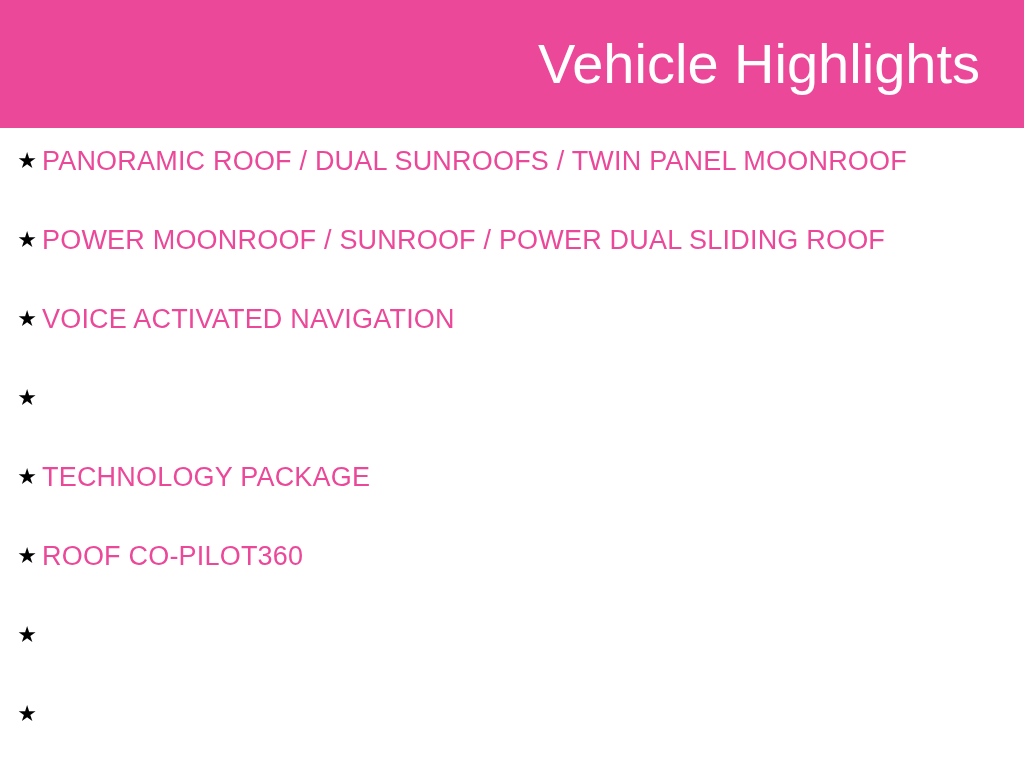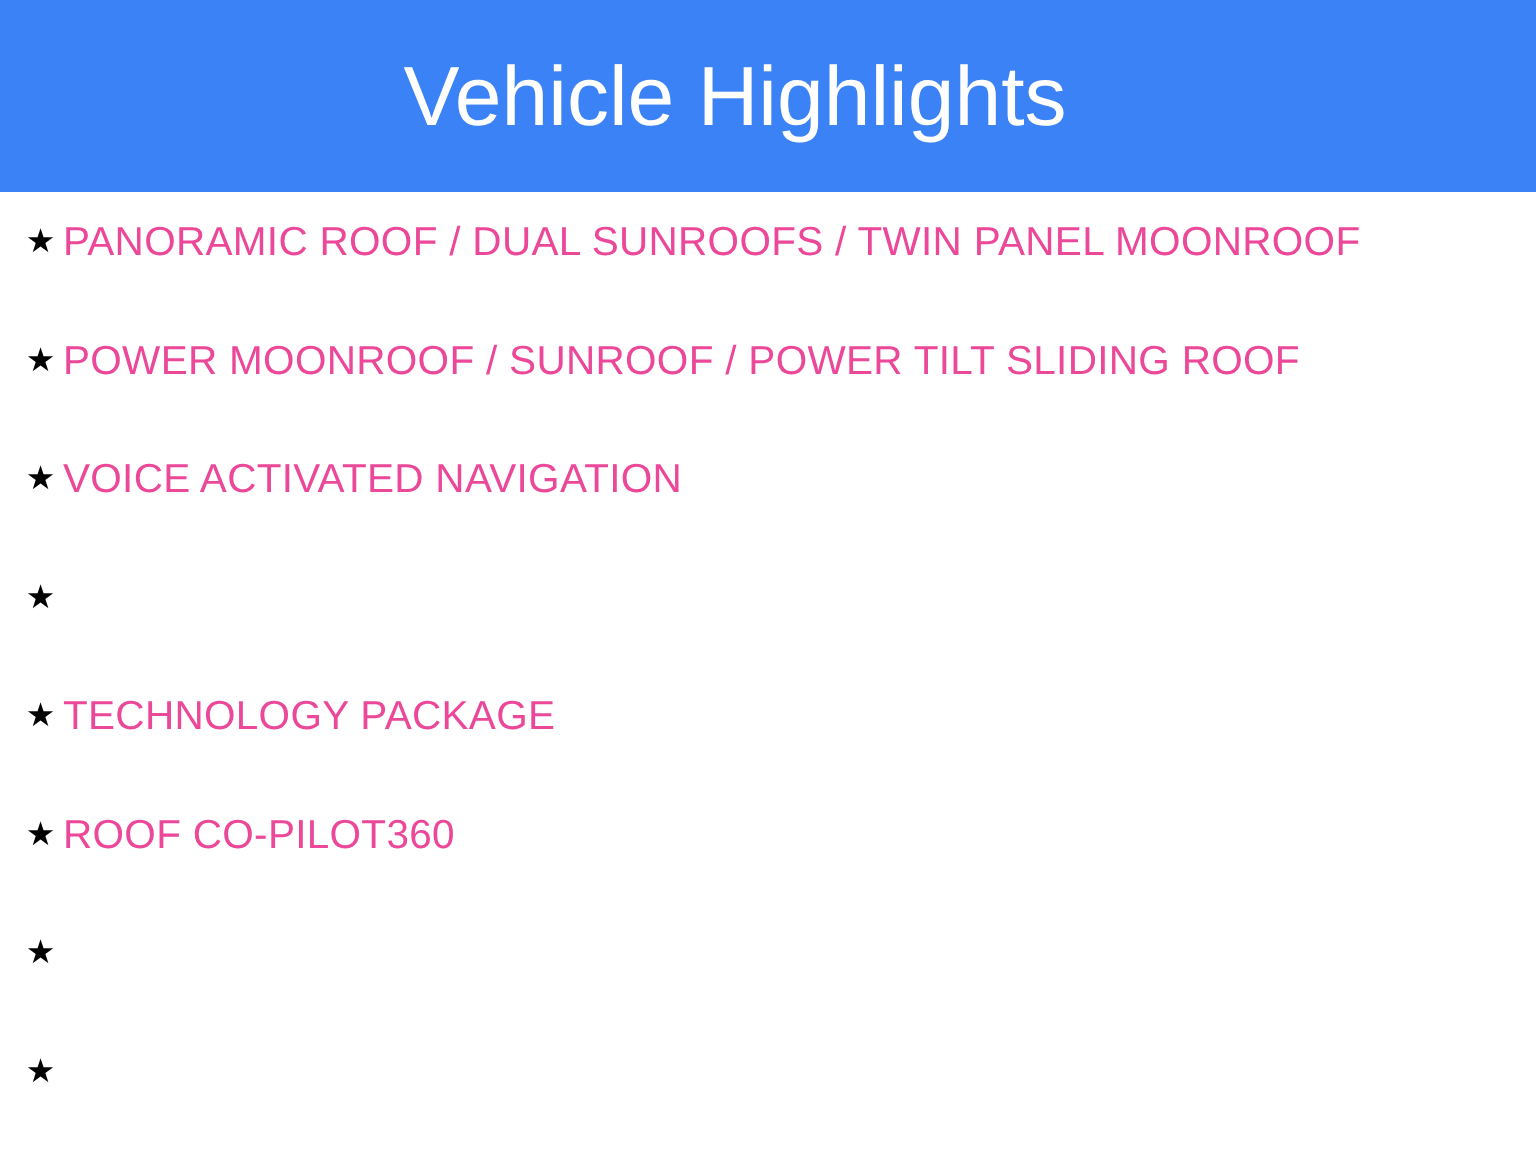--- a/index.html
+++ b/index.html
@@ -18,24 +18,24 @@
     width: 1024px;
     height: 768px;
     background: #ffffff;
   }
   .header-band {
     position: absolute;
     top: 0;
     left: 0;
     width: 1024px;
     height: 128px;
-    background: #3b82f6;
+    background: #ec4899;
     display: flex;
     align-items: center;
-    justify-content: center;
+    justify-content: flex-end;
     box-sizing: border-box;
     padding-right: 44px;
   }
   .header-title {
     color: #ffffff;
     font-size: 56px;
     font-weight: normal;
     line-height: 1;
     letter-spacing: 0px;
     white-space: nowrap;
@@ -83,21 +83,21 @@
 
   <ul class="highlights">
 
     <li class="highlight-item">
       <span class="bullet-star">★</span>
       <span class="highlight-text">PANORAMIC ROOF / DUAL SUNROOFS / TWIN PANEL MOONROOF</span>
     </li>
 
     <li class="highlight-item">
       <span class="bullet-star">★</span>
-      <span class="highlight-text">POWER MOONROOF / SUNROOF / POWER TILT SLIDING ROOF</span>
+      <span class="highlight-text">POWER MOONROOF / SUNROOF / POWER DUAL SLIDING ROOF</span>
     </li>
 
     <li class="highlight-item">
       <span class="bullet-star">★</span>
       <span class="highlight-text">VOICE ACTIVATED NAVIGATION</span>
     </li>
 
     <li class="highlight-item">
       <span class="bullet-star">★</span>
     </li>

